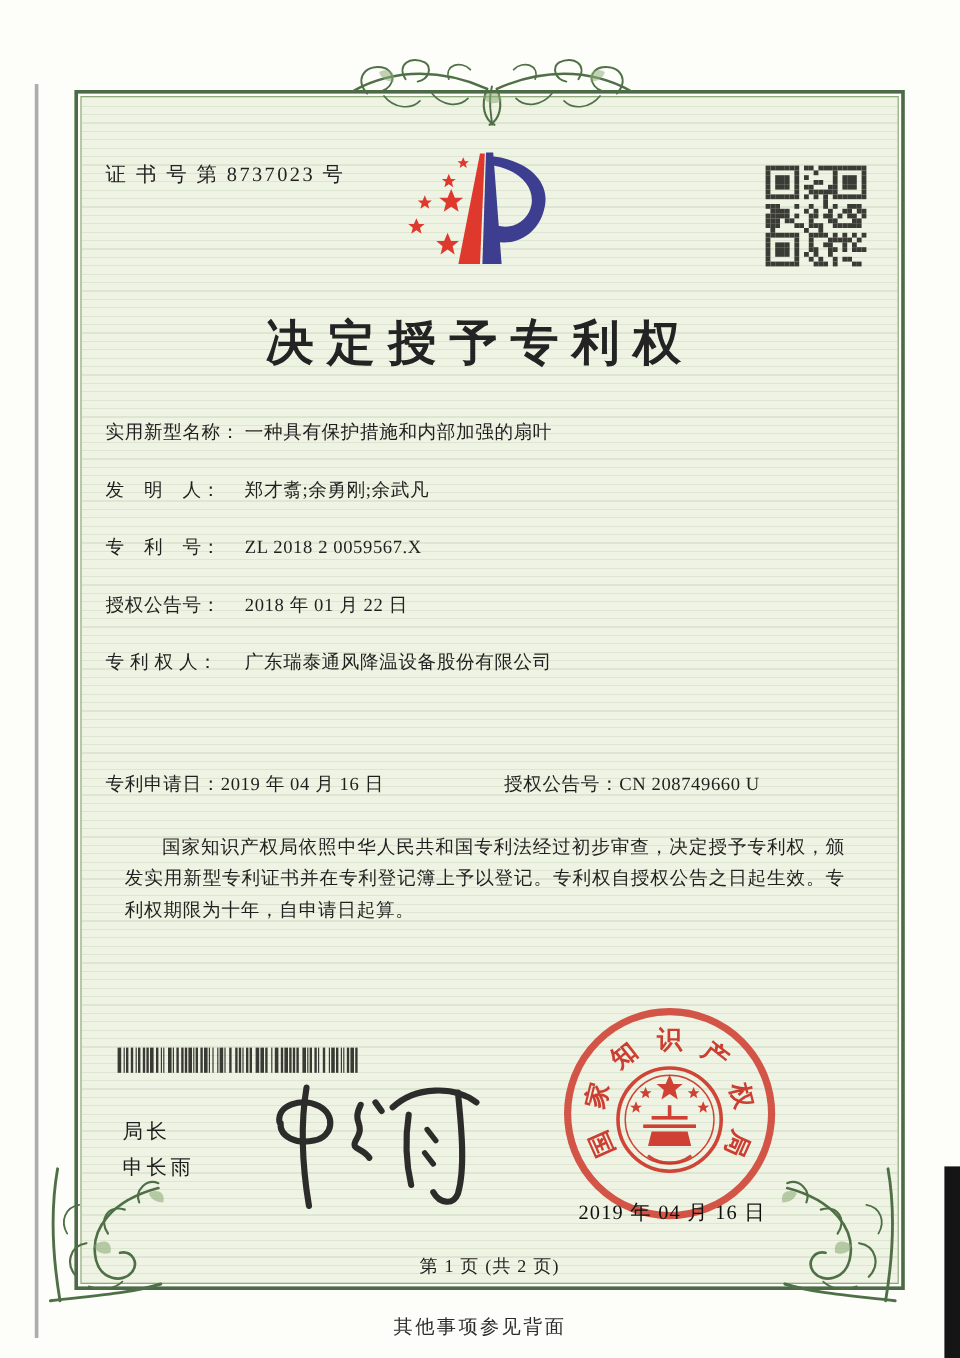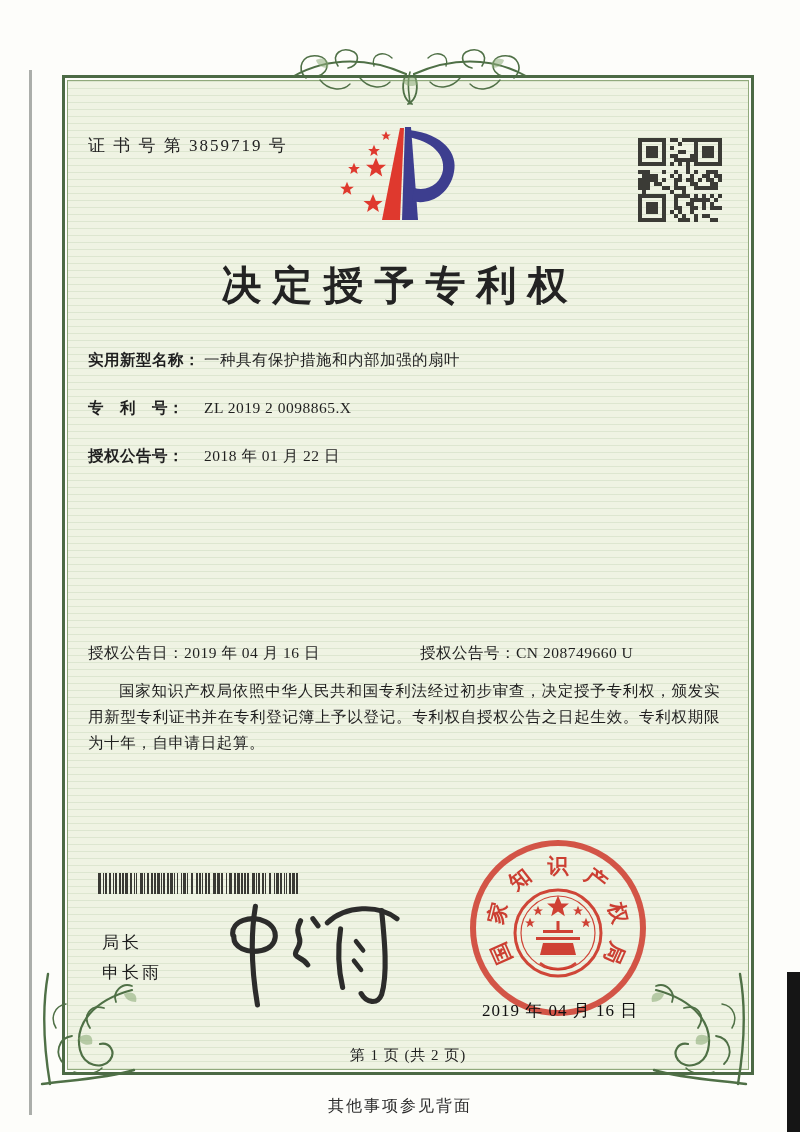--- a/index.html
+++ b/index.html
@@ -24,27 +24,27 @@
   .cert-no{position:absolute;left:88px;top:134px;font-size:17px;letter-spacing:2px;color:#222;}
   .logo{position:absolute;left:336px;top:124px;width:126px;height:100px;}
   .qr{position:absolute;left:638px;top:138px;width:84px;height:84px;display:grid;
       grid-template-columns:repeat(21,4px);grid-auto-rows:4px;}
   .qr div.d{background:#3b3b36;}
   .title{position:absolute;left:0;top:258px;width:800px;text-align:center;
          font-size:40px;font-weight:bold;letter-spacing:11px;color:#232323;}
   
   .fields{position:absolute;left:88px;top:350px;width:640px;font-size:15.5px;letter-spacing:.5px;}
   .field-row{height:23px;margin-bottom:25px;white-space:nowrap;}
-  .field-row .lab{display:inline-block;min-width:116px;font-weight:bold;}
+  .field-row .lab{display:inline-block;min-width:116px;}
   .grant-row{position:absolute;left:88px;top:643px;width:640px;font-size:15.5px;letter-spacing:.5px;white-space:nowrap;}
   .grant-row .second{position:absolute;left:332px;top:0;}
   
   .paras{position:absolute;left:88px;top:678px;width:632px;font-size:15.5px;line-height:26px;
          letter-spacing:.6px;text-align:justify;}
-  .paras p{margin:0;text-indent:2em;}
+  .paras p{margin:16px;text-indent:2em;}
   
   .barcode{position:absolute;left:98px;top:873px;width:202px;height:21px;white-space:nowrap;font-size:0;}
   .barcode i{display:inline-block;height:21px;}
   .barcode i.b{background:#3a3a35;}
   
   .signer{position:absolute;left:102px;top:928px;font-size:17px;letter-spacing:3px;line-height:30px;}
   .signature{position:absolute;left:218px;top:892px;width:200px;height:118px;}
   
   .seal{position:absolute;left:470px;top:840px;width:176px;height:176px;z-index:2;}
   .seal-ring{position:absolute;left:0;top:0;width:164px;height:164px;border:6px solid rgba(205,50,37,.82);
@@ -134,21 +134,21 @@
       <path d="M82,34 C78,24 88,14 98,18" stroke-width="1.8"></path>
       <path d="M22,60 C16,50 20,38 32,36" stroke-width="1.5"></path>
       <path d="M40,104 C50,108 62,106 68,100" stroke-width="1.5"></path>
     </g>
     <g fill="#87a873" opacity=".55">
       <path d="M44,70 C52,64 60,66 58,76 C52,78 46,76 44,70 Z"></path>
       <path d="M90,26 C98,22 104,26 102,34 C96,34 91,31 90,26 Z"></path>
     </g>
   </svg>
 
-  <div class="cert-no">证 书 号 第 3859719 号</div>
+  <div class="cert-no">证 书 号 第 8737023 号</div>
 
   <svg class="logo" viewBox="0 0 126 100">
     <path d="M64,4 L68,4 L64,96 L46,96 Z" fill="#df392e"></path>
     <path d="M69,3 L75,3 L82,96 L66,96 Z" fill="#3d3e8f"></path>
     <path d="M73,6 C108,10 122,30 118,48 C114,70 94,82 76,77 L78,64 C94,68 105,58 107,46 C109,31 97,17 71,13 Z" fill="#3d3e8f"></path>
     <g fill="#df392e">
       <path transform="translate(50,12) scale(0.5)" d="M0,-10 L2.9,-3.1 9.5,-3.1 4.2,1.2 5.9,8.1 0,4 -5.9,8.1 -4.2,1.2 -9.5,-3.1 -2.9,-3.1 Z"></path>
       <path transform="translate(38,27) scale(0.62)" d="M0,-10 L2.9,-3.1 9.5,-3.1 4.2,1.2 5.9,8.1 0,4 -5.9,8.1 -4.2,1.2 -9.5,-3.1 -2.9,-3.1 Z"></path>
       <path transform="translate(18,45) scale(0.62)" d="M0,-10 L2.9,-3.1 9.5,-3.1 4.2,1.2 5.9,8.1 0,4 -5.9,8.1 -4.2,1.2 -9.5,-3.1 -2.9,-3.1 Z"></path>
       <path transform="translate(40,44) scale(1.05)" d="M0,-10 L2.9,-3.1 9.5,-3.1 4.2,1.2 5.9,8.1 0,4 -5.9,8.1 -4.2,1.2 -9.5,-3.1 -2.9,-3.1 Z"></path>
@@ -601,29 +601,35 @@
       <div></div>
     </div>
 
   <div class="title">决定授予专利权</div>
 
   <div class="fields">
     <div class="field-row">
       <span class="lab">实用新型名称：</span><span>一种具有保护措施和内部加强的扇叶</span>
     </div>
     <div class="field-row">
-      <span class="lab">专　利　号：</span><span>ZL 2019 2 0098865.X</span>
+      <span class="lab">发　明　人：</span><span>郑才翥;余勇刚;余武凡</span>
+    </div>
+    <div class="field-row">
+      <span class="lab">专　利　号：</span><span>ZL 2018 2 0059567.X</span>
     </div>
     <div class="field-row">
       <span class="lab">授权公告号：</span><span>2018 年 01 月 22 日</span>
     </div>
+    <div class="field-row">
+      <span class="lab">专 利 权 人：</span><span>广东瑞泰通风降温设备股份有限公司</span>
+    </div>
   </div>
 
   <div class="grant-row">
-    <span>授权公告日：</span><span>2019 年 04 月 16 日</span>
+    <span>专利申请日：</span><span>2019 年 04 月 16 日</span>
     <span class="second"><span>授权公告号：</span><span>CN 208749660 U</span></span>
   </div>
 
   <div class="paras">
     <p>国家知识产权局依照中华人民共和国专利法经过初步审查，决定授予专利权，颁发实用新型专利证书并在专利登记簿上予以登记。专利权自授权公告之日起生效。专利权期限为十年，自申请日起算。</p>
   </div>
 
   <div class="barcode" id="barcode"><i class="b" style="width: 3px;"></i><i style="width: 2px;"></i><i class="b" style="width: 1px;"></i><i style="width: 1px;"></i><i class="b" style="width: 2px;"></i><i style="width: 2px;"></i><i class="b" style="width: 2px;"></i><i style="width: 2px;"></i><i class="b" style="width: 1px;"></i><i style="width: 1px;"></i><i class="b" style="width: 2px;"></i><i style="width: 2px;"></i><i class="b" style="width: 2px;"></i><i style="width: 1px;"></i><i class="b" style="width: 2px;"></i><i style="width: 1px;"></i><i class="b" style="width: 3px;"></i><i style="width: 2px;"></i><i class="b" style="width: 2px;"></i><i style="width: 2px;"></i><i class="b" style="width: 1px;"></i><i style="width: 1px;"></i><i class="b" style="width: 1px;"></i><i style="width: 3px;"></i><i class="b" style="width: 3px;"></i><i style="width: 1px;"></i><i class="b" style="width: 1px;"></i><i style="width: 2px;"></i><i class="b" style="width: 2px;"></i><i style="width: 2px;"></i><i class="b" style="width: 2px;"></i><i style="width: 1px;"></i><i class="b" style="width: 2px;"></i><i style="width: 1px;"></i><i class="b" style="width: 3px;"></i><i style="width: 1px;"></i><i class="b" style="width: 1px;"></i><i style="width: 1px;"></i><i class="b" style="width: 2px;"></i><i style="width: 2px;"></i><i class="b" style="width: 2px;"></i><i style="width: 1px;"></i><i class="b" style="width: 3px;"></i><i style="width: 1px;"></i><i class="b" style="width: 1px;"></i><i style="width: 2px;"></i><i class="b" style="width: 1px;"></i><i style="width: 3px;"></i><i class="b" style="width: 1px;"></i><i style="width: 1px;"></i><i class="b" style="width: 3px;"></i><i style="width: 1px;"></i><i class="b" style="width: 1px;"></i><i style="width: 3px;"></i><i class="b" style="width: 2px;"></i><i style="width: 3px;"></i><i class="b" style="width: 2px;"></i><i style="width: 1px;"></i><i class="b" style="width: 2px;"></i><i style="width: 1px;"></i><i class="b" style="width: 1px;"></i><i style="width: 2px;"></i><i class="b" style="width: 2px;"></i><i style="width: 1px;"></i><i class="b" style="width: 2px;"></i><i style="width: 3px;"></i><i class="b" style="width: 3px;"></i><i style="width: 1px;"></i><i class="b" style="width: 3px;"></i><i style="width: 1px;"></i><i class="b" style="width: 2px;"></i><i style="width: 3px;"></i><i class="b" style="width: 1px;"></i><i style="width: 2px;"></i><i class="b" style="width: 3px;"></i><i style="width: 2px;"></i><i class="b" style="width: 2px;"></i><i style="width: 1px;"></i><i class="b" style="width: 3px;"></i><i style="width: 1px;"></i><i class="b" style="width: 2px;"></i><i style="width: 1px;"></i><i class="b" style="width: 2px;"></i><i style="width: 1px;"></i><i class="b" style="width: 2px;"></i><i style="width: 3px;"></i><i class="b" style="width: 3px;"></i><i style="width: 1px;"></i><i class="b" style="width: 1px;"></i><i style="width: 1px;"></i><i class="b" style="width: 2px;"></i><i style="width: 2px;"></i><i class="b" style="width: 2px;"></i><i style="width: 1px;"></i><i class="b" style="width: 1px;"></i><i style="width: 3px;"></i><i class="b" style="width: 2px;"></i><i style="width: 3px;"></i><i class="b" style="width: 1px;"></i><i style="width: 1px;"></i><i class="b" style="width: 3px;"></i><i style="width: 1px;"></i><i class="b" style="width: 2px;"></i><i style="width: 2px;"></i><i class="b" style="width: 1px;"></i><i style="width: 1px;"></i><i class="b" style="width: 1px;"></i><i style="width: 2px;"></i><i class="b" style="width: 2px;"></i><i style="width: 1px;"></i><i class="b" style="width: 3px;"></i><i style="width: 1px;"></i><i class="b" style="width: 2px;"></i><i style="width: 3px;"></i></div>
 
   <div class="signer">

